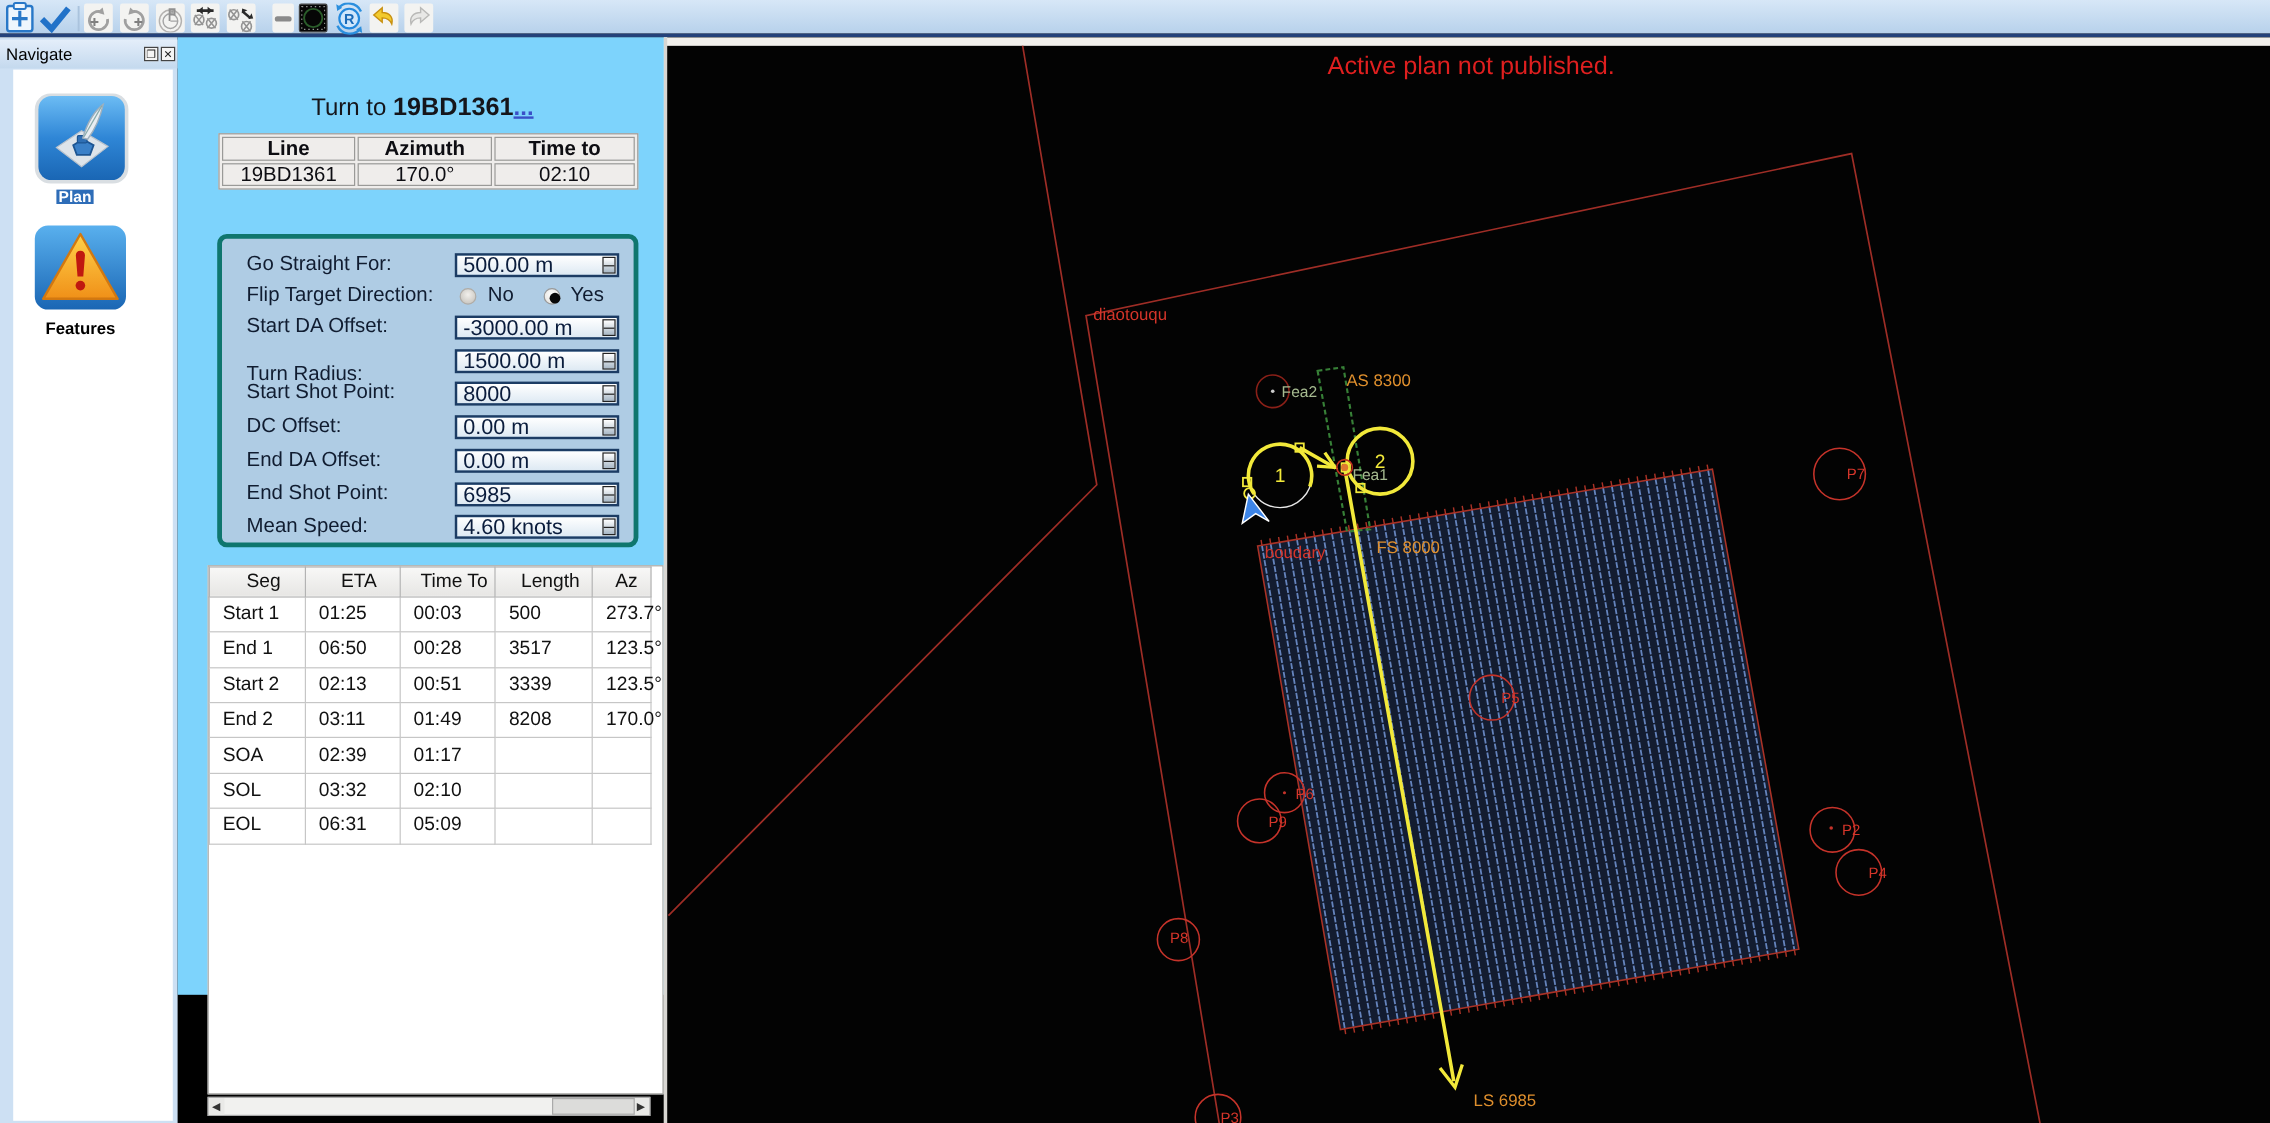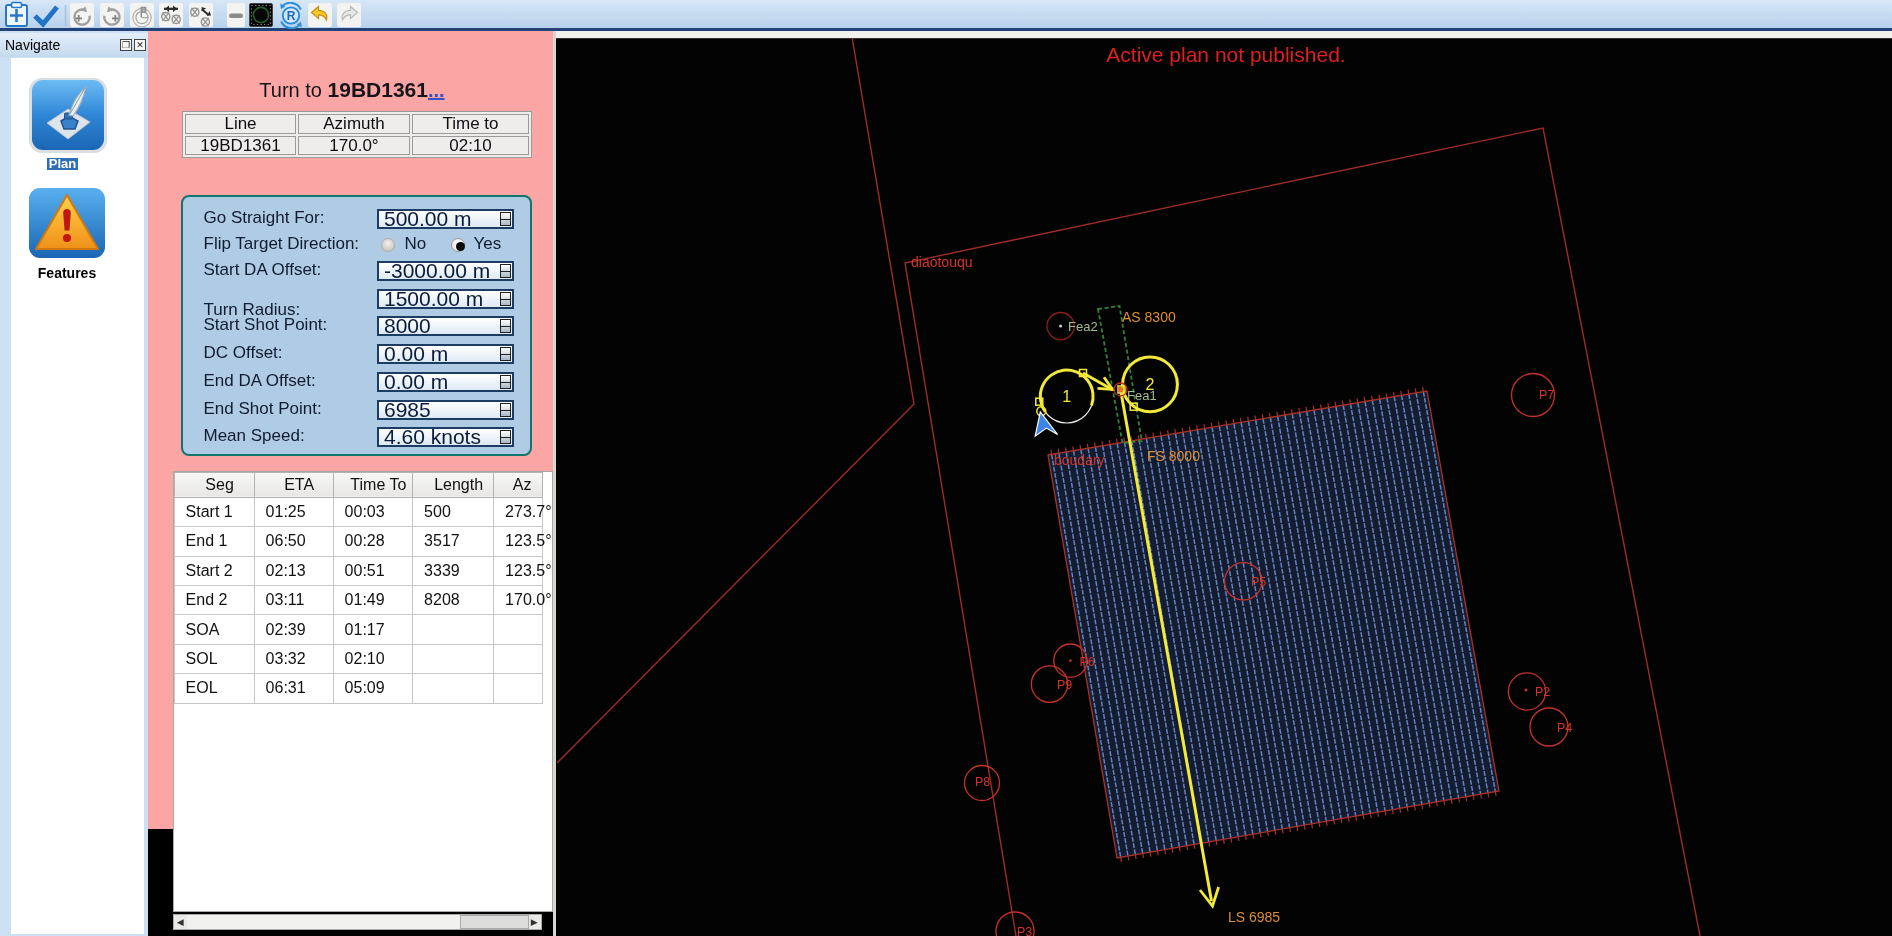--- a/index.html
+++ b/index.html
@@ -1,30 +1,30 @@
 <!DOCTYPE html>
 <html><head><meta charset="utf-8"><style>
 *{margin:0;padding:0;box-sizing:border-box}
 body{width:1892px;height:936px;position:relative;font-family:"Liberation Sans",sans-serif;background:#000;overflow:hidden}
 .toolbar{position:absolute;left:0;top:0;width:1892px;height:31px;background:linear-gradient(#d7e7f7,#b7d1eb);border-bottom:3px solid #24427a}
 .tbtn{position:absolute;top:3px;width:24px;height:24px;background:#f3f3f1;border-radius:2px}
 .leftpanel{position:absolute;left:0;top:31px;width:148px;height:905px;background:#cde0f3}
 .lhead{position:absolute;left:0;top:2px;width:148px;height:24px;background:linear-gradient(#e4eefa,#c4d9ee);color:#000;font-size:14px;line-height:24px;padding-left:5px}
 .lbtn{position:absolute;top:8px;width:12px;height:12px;background:#f5f5f5;border:1px solid #444;font-size:9px;line-height:10px;text-align:center;color:#222}
 .llist{position:absolute;left:11px;top:27px;width:133px;height:876px;background:#fff}
-.midpanel{position:absolute;left:148px;top:31px;width:408px;height:798px;background:#fca5a5}
+.midpanel{position:absolute;left:148px;top:31px;width:408px;height:798px;background:#7dd3fc}
 .title{position:absolute;left:0;top:47px;width:408px;text-align:center;font-size:20px;color:#15151a}
 .title b{font-size:21px}
 .title .dots{color:#3a50c8;text-decoration:underline;font-weight:bold}
 table.turn{position:absolute;left:34px;top:80px;border-collapse:separate;border-spacing:2px;background:#efedeb;border:1px solid #9a9a98}
 table.turn td{border:1px solid #9a9a98;text-align:center;font-size:17px;color:#0d0d12;height:17.5px;line-height:17.5px}
-table.turn tr.h td{font-weight:normal}
-.gbox{position:absolute;left:32.5px;top:163.5px;width:351px;height:261.5px;background:#afcce4;border:2px solid #0f766e;border-radius:8px}
+table.turn tr.h td{font-weight:bold}
+.gbox{position:absolute;left:32.5px;top:163.5px;width:351px;height:261.5px;background:#afcce4;border:4px solid #0f766e;border-radius:8px}
 .grow{position:absolute;left:21px;font-size:17px;color:#101c30;white-space:nowrap}
-.spin{position:absolute;left:194.5px;width:137px;height:20px;border:2px solid #1c3c64;background:linear-gradient(#ffffff,#dde9f3);font-size:21px;color:#0a1c3c;padding-left:5px;line-height:16px;white-space:nowrap}
+.spin{position:absolute;left:194.5px;width:137px;height:20px;border:2px solid #1c3c64;background:linear-gradient(#ffffff,#dde9f3);font-size:18px;color:#0a1c3c;padding-left:5px;line-height:16px;white-space:nowrap}
 .spbtn{position:absolute;right:1px;top:1px;width:11px;height:14px;border:1px solid #222;background:linear-gradient(#fff,#a8b8c6)}
 .spbtn .mid{position:absolute;left:0;top:6px;width:9px;height:1px;background:#222}
 .radio{position:absolute;width:14px;height:14px;border-radius:50%}
 .seg{position:absolute;left:24.6px;top:439.8px;width:380px;height:441px;background:#fff;border:1px solid #a8a8a6}
 table.segt{border-collapse:collapse;table-layout:fixed;width:369px}
 table.segt td{border:1px solid #c6c6c6;font-size:16px;color:#111;height:29.4px;padding-left:11px}
 table.segt tr.h td{background:linear-gradient(#f8f8f7,#e7e6e4);border:1px solid #b3b3b3;font-weight:normal;text-align:center;height:25px}
 .hsb{position:absolute;left:24.6px;top:882.5px;width:369px;height:16px;background:#f1f1ef;border:1px solid #aaa}
 .sbtn{position:absolute;top:0px;width:13px;height:14px;background:#e9e9e7;color:#333;font-size:9px;text-align:center;line-height:14px}
 </style></head><body>

